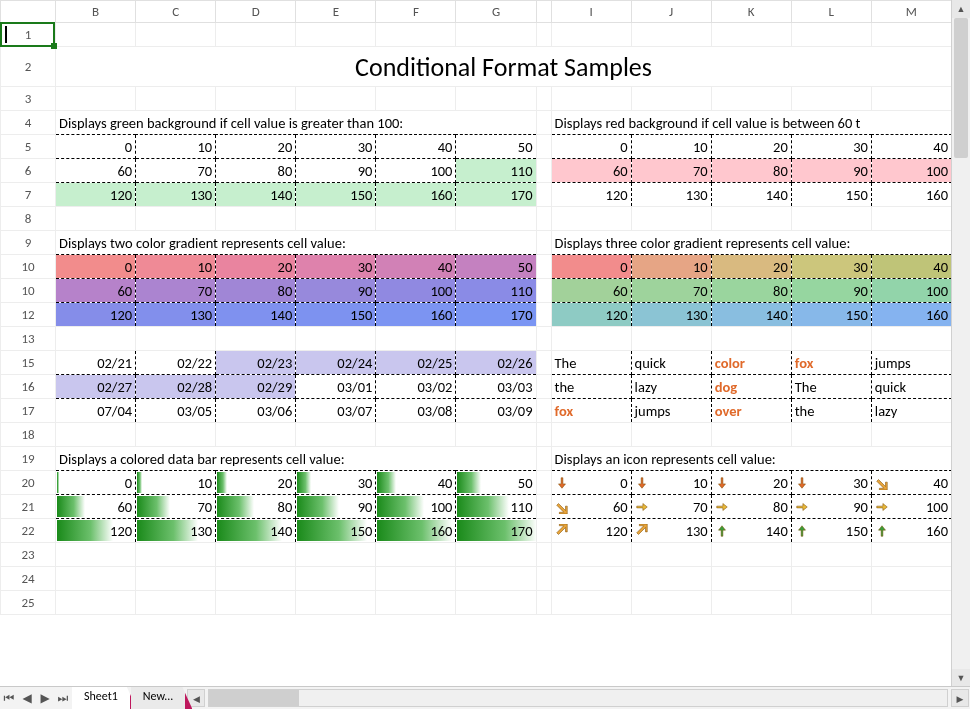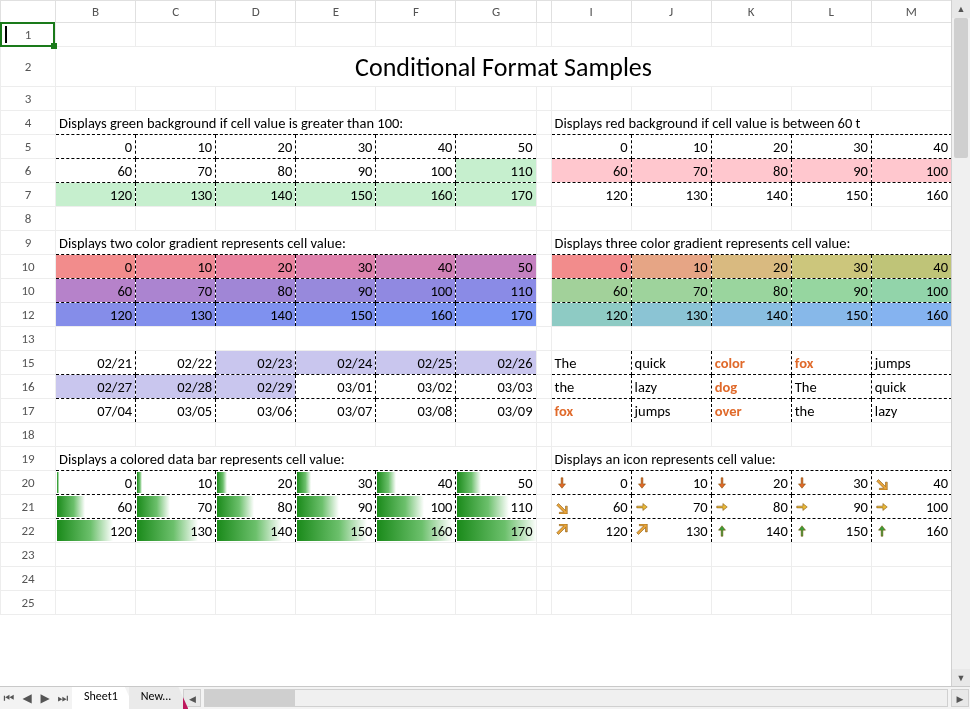--- a/index.html
+++ b/index.html
@@ -38,21 +38,21 @@
     font-size:12px;
   }
   .tabbar .navbtn{
     width:18px; display:flex; align-items:center; justify-content:center;
     color:#555; background:#f3f3f3;
   }
   .tabbar .tab{
     padding:2px 12px 0 12px;
     position:relative;
     background:#fff;
-    border-right:5px solid #be185d;
+    border-right:7px solid #be185d;
     clip-path: polygon(0 0, calc(100% - 10px) 0, 100% 100%, 0 100%);
     margin-right:-6px;
   }
   .tabbar .tab.inactive{background:#eaeaea;}
   .tabbar .hscroll{flex:1; display:flex; align-items:center;}
   .tabbar .hscroll .track{flex:1; height:16px; background:#f0f0f0; border:1px solid #d0d0d0; margin:0 2px; position:relative;}
   .tabbar .hscroll .track .thumb{position:absolute; left:0; top:0; bottom:0; width:90px; background:#cfcfcf;}
   .tabbar .hscroll .sbtn{width:16px;height:16px;background:#e8e8e8;border:1px solid #d0d0d0;font-size:9px;display:flex;align-items:center;justify-content:center;color:#555;margin:0 1px;}
 
   

